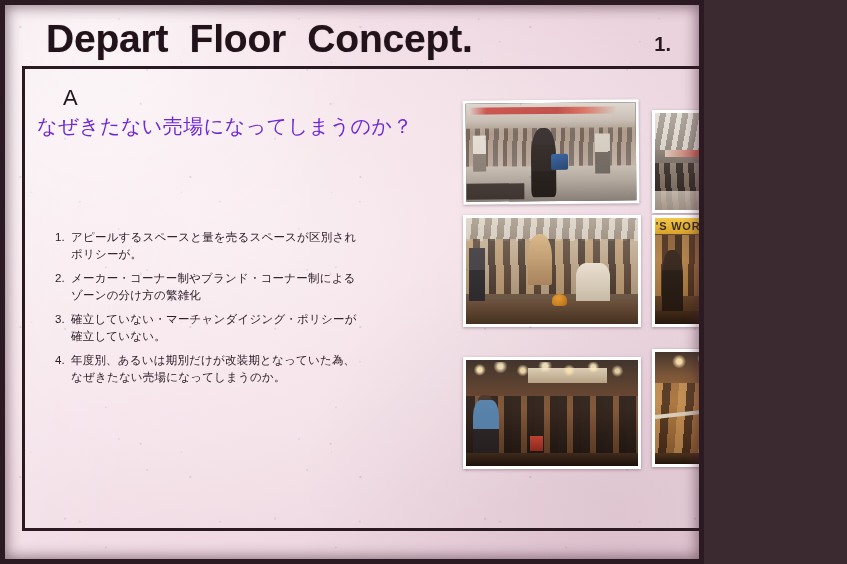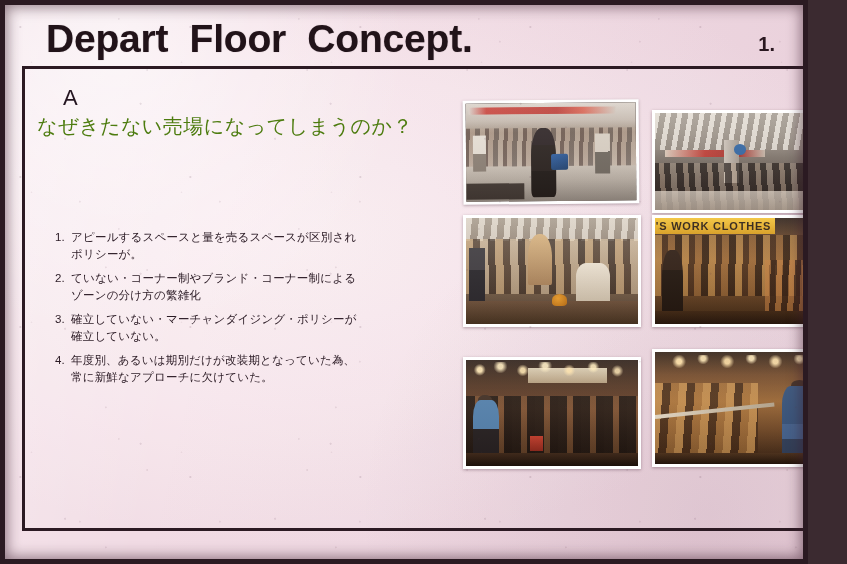--- a/index.html
+++ b/index.html
@@ -7,21 +7,21 @@
     padding: 0;
     background: #3b2a30;
   }
   body {
     font-family: "Liberation Sans", "DejaVu Sans", sans-serif;
   }
 
   
   .board {
     position: relative;
-    width: 808px;
+    width: 704px;
     height: 564px;
     overflow: hidden;
     background: #f6e3e9;
   }
 
   
   .board-edge {
     position: absolute;
     inset: 0;
     box-shadow:
@@ -113,21 +113,21 @@
     top: 18px;
     font-size: 22px;
     color: #241520;
     line-height: 1;
   }
   .question {
     position: absolute;
     left: 12px;
     top: 44px;
     font-size: 20px;
-    color: #4d7c0f;
+    color: #6d28d9;
     letter-spacing: 0.5px;
     white-space: nowrap;
     text-align: center;
   }
 
   .points {
     position: absolute;
     left: 30px;
     top: 160px;
     width: 360px;
@@ -474,32 +474,32 @@
     <div class="question">なぜきたない売場になってしまうのか？</div>
 
     <ul class="points">
       <li class="point">
         <span class="point-num">1.</span>
         <span class="point-text">アピールするスペースと量を売るスペースが区別され
 ポリシーが。</span>
       </li>
       <li class="point">
         <span class="point-num">2.</span>
-        <span class="point-text">ていない・コーナー制やブランド・コーナー制による
+        <span class="point-text">メーカー・コーナー制やブランド・コーナー制による
 ゾーンの分け方の繁雑化</span>
       </li>
       <li class="point">
         <span class="point-num">3.</span>
         <span class="point-text">確立していない・マーチャンダイジング・ポリシーが
 確立していない。</span>
       </li>
       <li class="point">
         <span class="point-num">4.</span>
         <span class="point-text">年度別、あるいは期別だけが改装期となっていた為、
-常に新鮮なアプローチに欠けていた。</span>
+なぜきたない売場になってしまうのか。</span>
       </li>
     </ul>
 
     <div class="photo-grid">
 
       <div class="photo p-r1c1">
         <div class="photo-inner">
           <div class="sc sc1">
             <div class="ceil"></div>
             <div class="redband"></div>

